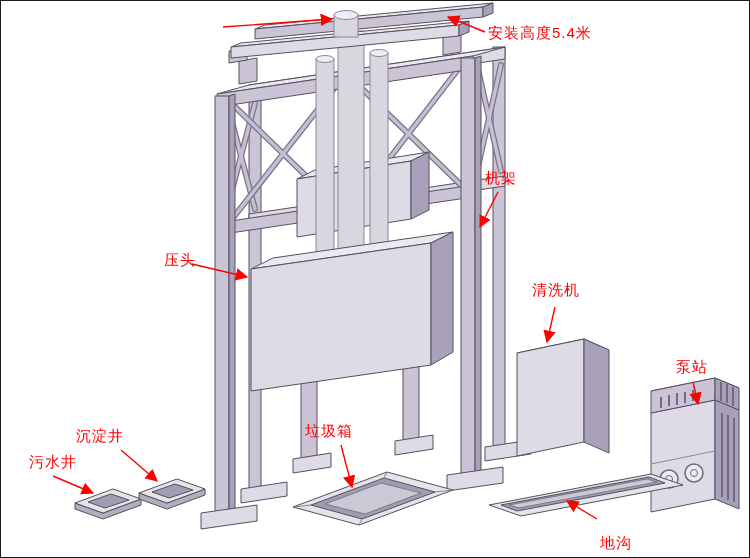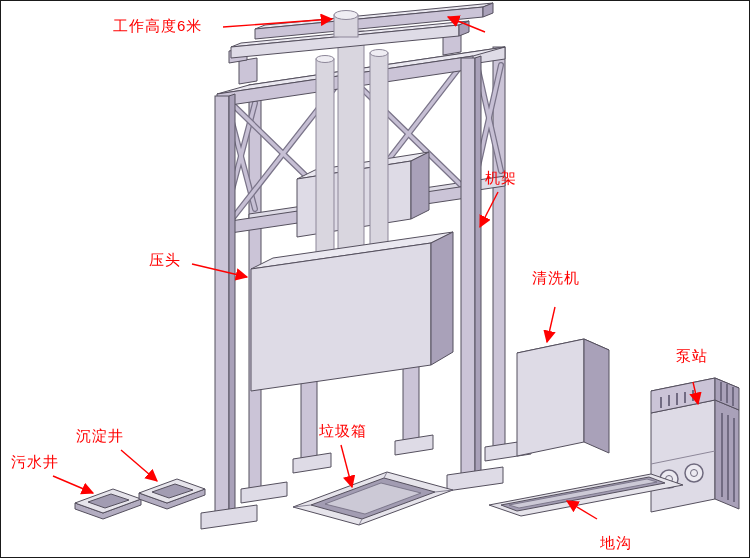--- a/index.html
+++ b/index.html
@@ -193,22 +193,22 @@
       <line x1="191" y1="263" x2="246" y2="276" class="leader"></line>
       <line x1="554" y1="306" x2="546" y2="341" class="leader"></line>
       <line x1="692" y1="381" x2="697" y2="403" class="leader"></line>
       <line x1="340" y1="444" x2="351" y2="486" class="leader"></line>
       <line x1="596" y1="518" x2="566" y2="500" class="leader"></line>
       <line x1="120" y1="449" x2="156" y2="480" class="leader"></line>
       <line x1="52" y1="475" x2="92" y2="492" class="leader"></line>
     </g>
   </svg>
 
-  <div class="label" style="left:112px;top:16px">工作高度6米</div>
+  <div class="label" style="left:487px;top:23px">安装高度5.4米</div>
   <div class="label" style="left:484px;top:168px">机架</div>
-  <div class="label" style="left:148px;top:250px">压头</div>
-  <div class="label" style="left:531px;top:268px">清洗机</div>
-  <div class="label" style="left:675px;top:346px">泵站</div>
-  <div class="label" style="left:318px;top:421px">垃圾箱</div>
+  <div class="label" style="left:163px;top:250px">压头</div>
+  <div class="label" style="left:531px;top:280px">清洗机</div>
+  <div class="label" style="left:675px;top:357px">泵站</div>
+  <div class="label" style="left:304px;top:421px">垃圾箱</div>
   <div class="label" style="left:599px;top:533px">地沟</div>
   <div class="label" style="left:75px;top:426px">沉淀井</div>
-  <div class="label" style="left:10px;top:452px">污水井</div>
+  <div class="label" style="left:28px;top:452px">污水井</div>
 </div>
 
 </body></html>

